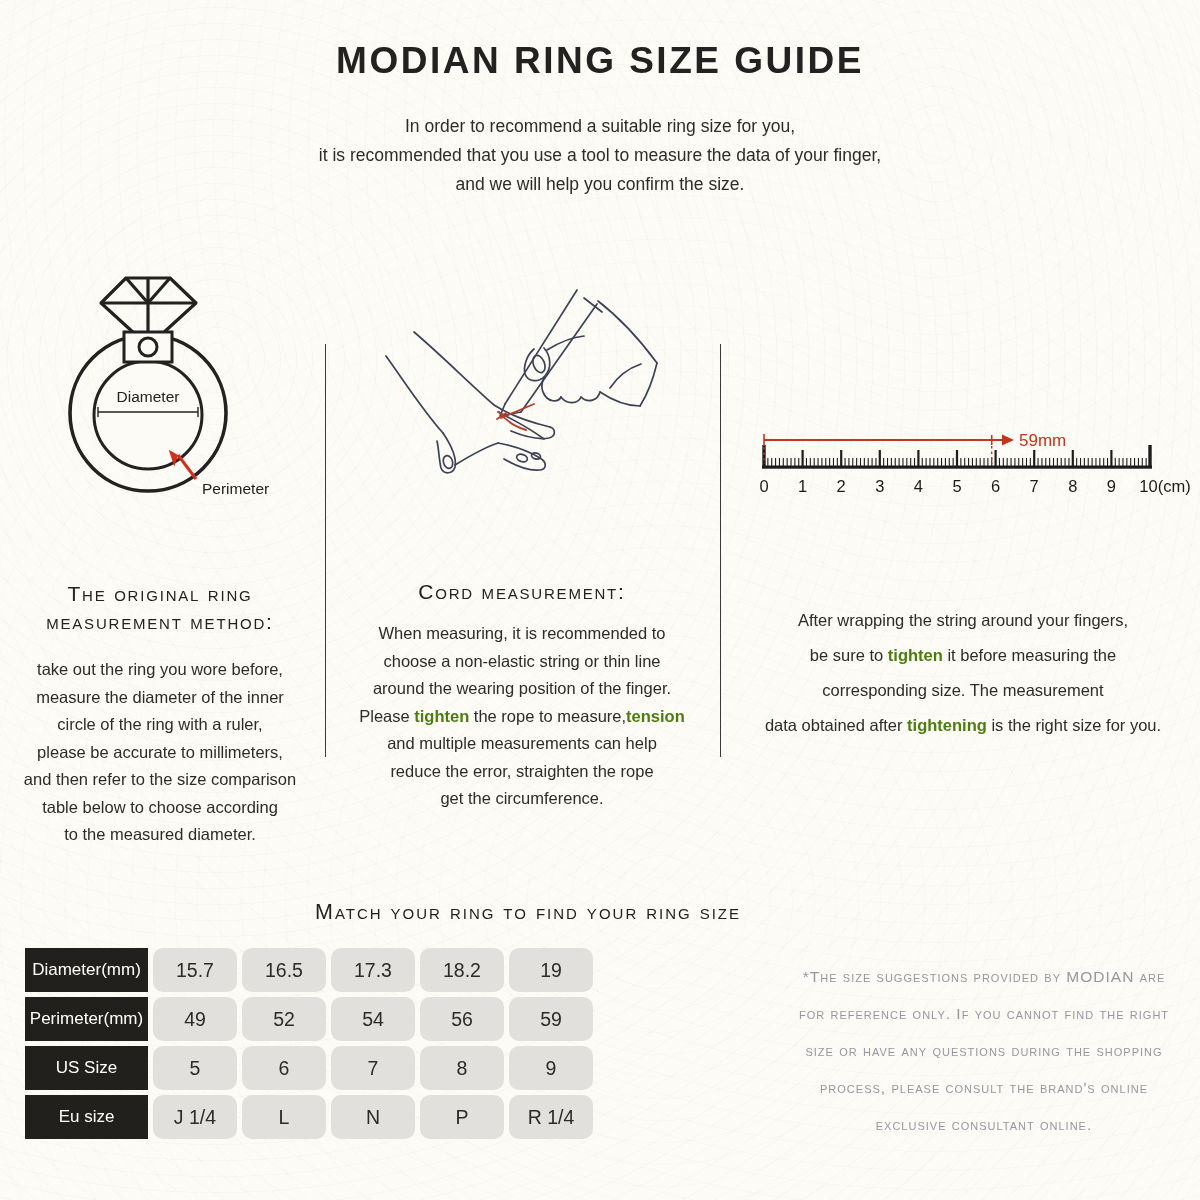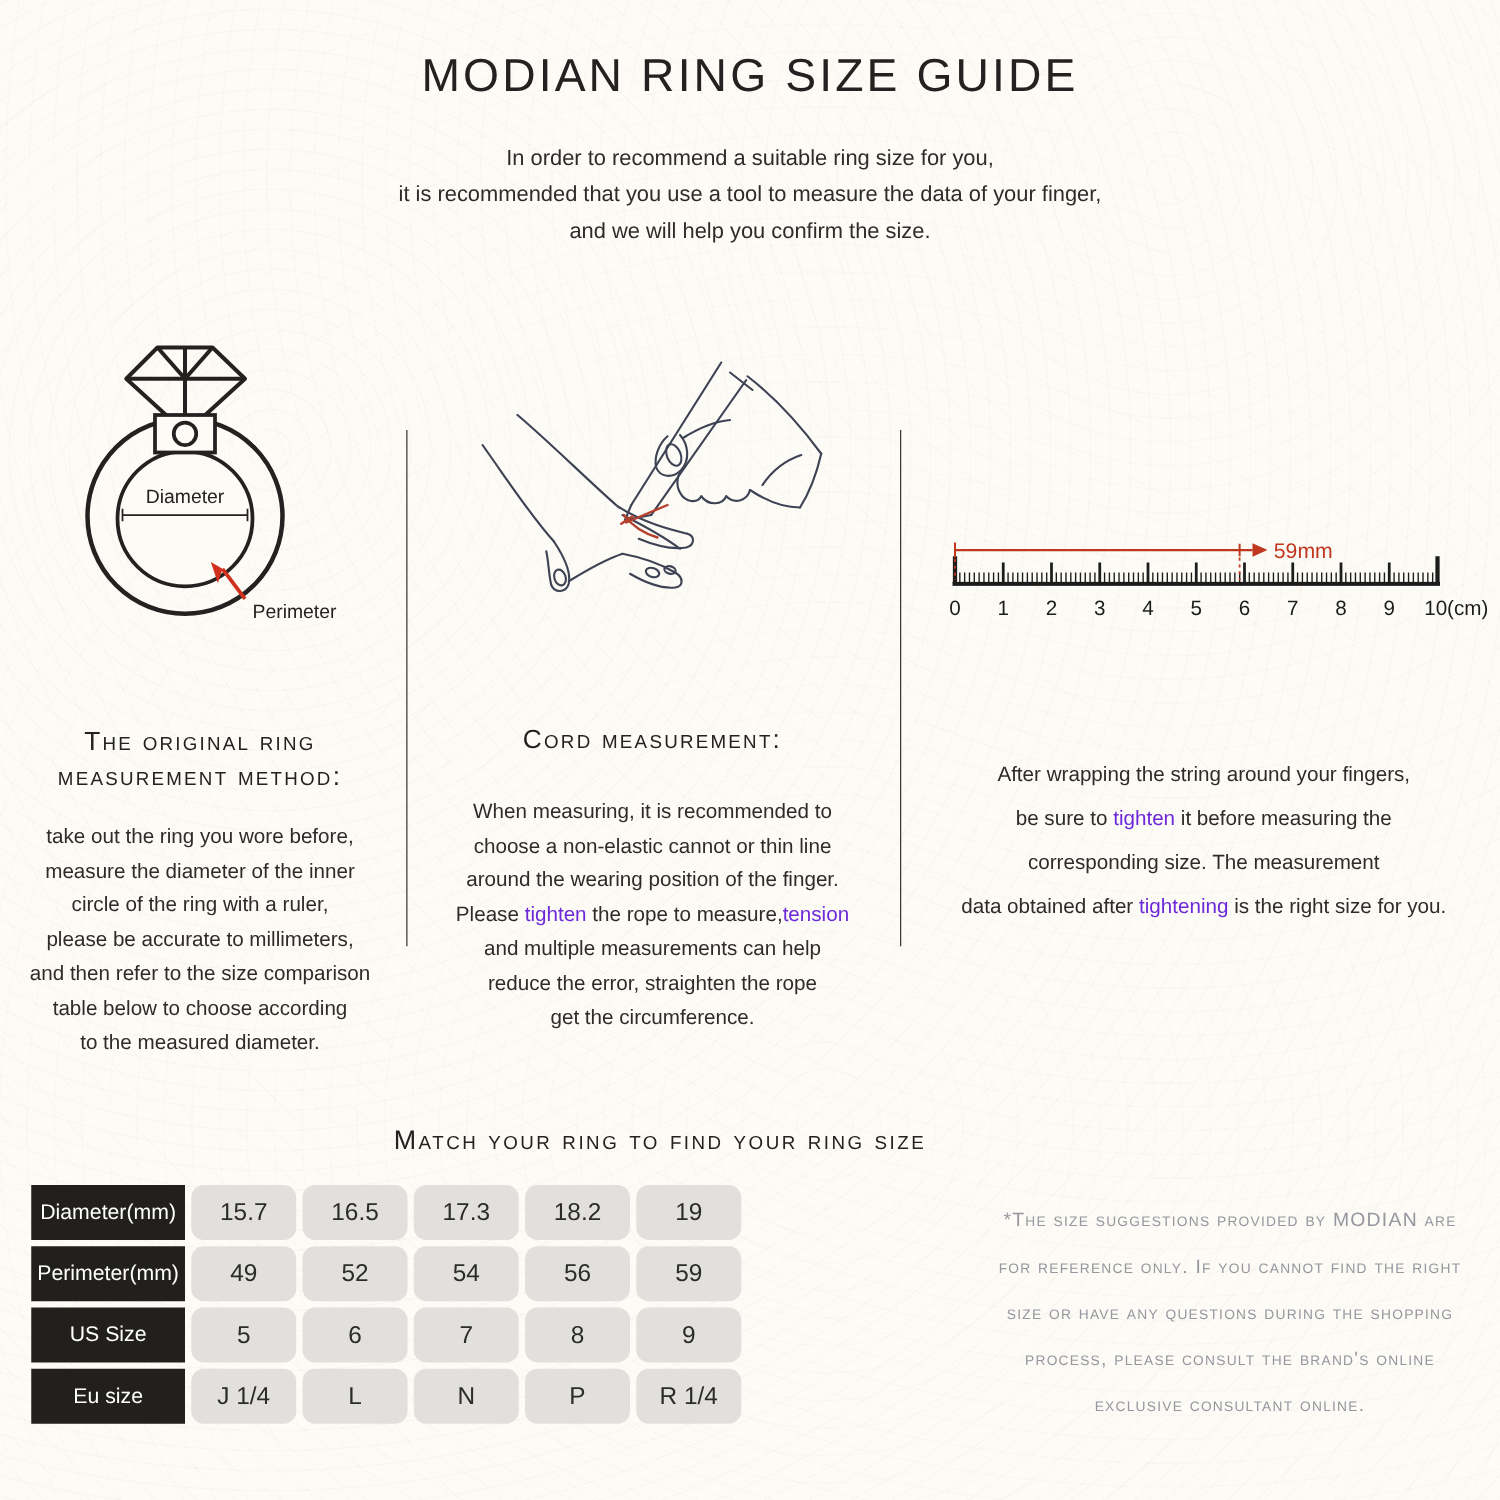--- a/index.html
+++ b/index.html
@@ -6,31 +6,31 @@
   html,body { width:1200px; height:1200px; }
   body { font-family:"Liberation Sans", sans-serif; background:#fcfbf6; color:#2b2a28; overflow:hidden; }
   #canvas { position:relative; width:1200px; height:1200px; background:#fcfbf6; }
   .contour { position:absolute; inset:0; pointer-events:none;
     background:
       repeating-radial-gradient(circle at 18% 30%, rgba(196,186,166,0.07) 0 1px, transparent 1px 16px),
       repeating-radial-gradient(circle at 78% 12%, rgba(196,186,166,0.06) 0 1px, transparent 1px 19px),
       repeating-radial-gradient(circle at 55% 75%, rgba(196,186,166,0.05) 0 1px, transparent 1px 22px);
   }
   .page-title { position:absolute; top:40px; left:0; width:100%; text-align:center;
-    font-size:37px; letter-spacing:2.5px; color:#232220; font-weight:400; }
+    font-size:37px; letter-spacing:2.5px; color:#232220; font-weight:700; }
   .intro { position:absolute; top:112px; left:0; width:100%; text-align:center;
     font-size:17.5px; line-height:29px; color:#2d2c2a; }
   .vdivider { position:absolute; width:1px; background:#3a3a3a; top:344px; height:413px; }
   .fig { position:absolute; }
   .col { position:absolute; text-align:center; }
   .col-heading { font-variant:small-caps; font-size:21px; letter-spacing:1.8px; color:#232220; line-height:28px; }
   .col-body { margin-top:20px; font-size:16.5px; line-height:27.5px; color:#2d2c2a; }
-  .col-mid .col-body { margin-top:30px; }
+  .col-mid .col-body { margin-top:14px; }
   .col-right .col-body { margin-top:0; line-height:35px; }
-  .red { color:#6d28d9; font-weight:normal; }
+  .red { color:#4d7c0f; font-weight:bold; }
   .match-heading { position:absolute; left:25px; top:900px; width:716px; text-align:right;
     font-variant:small-caps; font-size:21.5px; letter-spacing:2px; color:#232220; }
   #size-table { position:absolute; left:25px; top:948px; width:568px; display:grid;
     grid-template-columns:123px repeat(5, 1fr); grid-auto-rows:44px; gap:5px; }
   #size-table .th { background:#22201d; color:#ffffff; font-size:17px;
     display:flex; align-items:center; justify-content:center; }
   #size-table .td { background:#e2e0dd; color:#2b2b2b; font-size:19.5px;
     display:flex; align-items:center; justify-content:center;border-radius:10px; }
   .disclaimer { position:absolute; left:778px; top:958px; width:412px; text-align:center;
     font-variant:small-caps; font-size:15.5px; letter-spacing:1px; line-height:37px; color:#97969f; }
@@ -256,21 +256,21 @@
         <div>and then refer to the size comparison</div>
         <div>table below to choose according</div>
         <div>to the measured diameter.</div>
       </div>
   </div>
 
   <div class="col col-mid" style="left:342px; top:578px; width:360px;">
     <div class="col-heading">Cord measurement:</div>
     <div class="col-body">
         <div><span>When measuring, it is recommended to</span></div>
-        <div><span>choose a non-elastic cannot or thin line</span></div>
+        <div><span>choose a non-elastic string or thin line</span></div>
         <div><span>around the wearing position of the finger.</span></div>
         <div><span>Please </span><span class="red">tighten</span><span> the rope to measure,</span><span class="red">tension</span></div>
         <div><span>and multiple measurements can help</span></div>
         <div><span>reduce the error, straighten the rope</span></div>
         <div><span>get the circumference.</span></div>
       </div>
   </div>
 
   <div class="col col-right" style="left:733px; top:603px; width:460px;">
     <div class="col-body">

